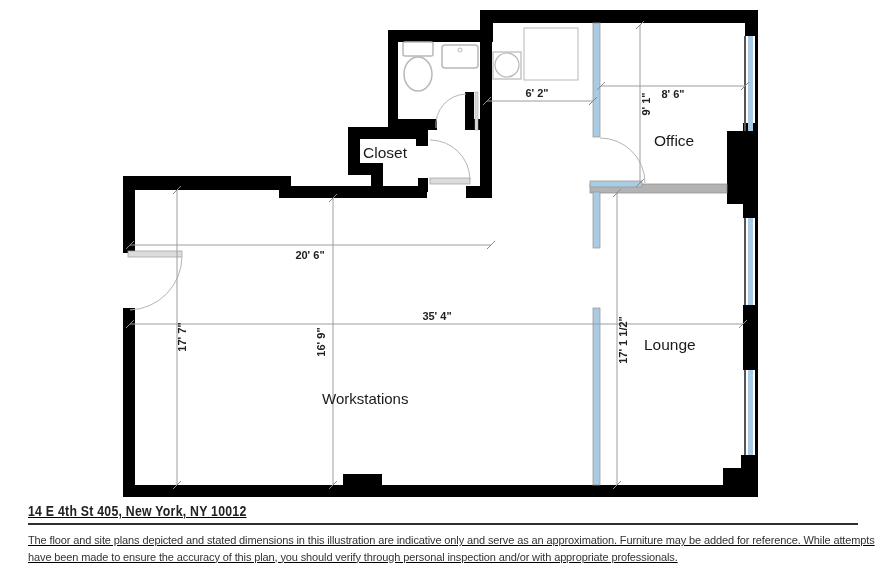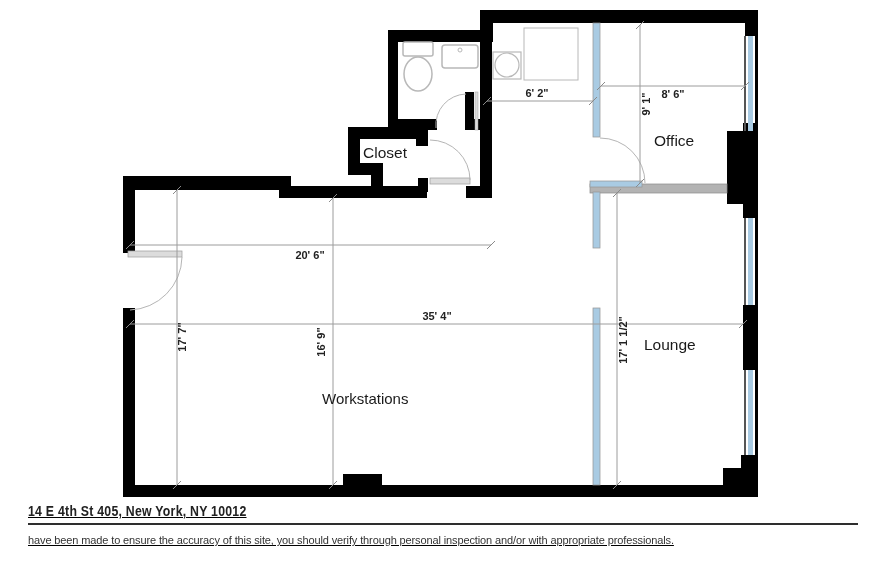--- a/index.html
+++ b/index.html
@@ -148,15 +148,16 @@
     <text class="room" x="654" y="146" style="font-size:15.5px">Office</text>
     <text class="room" x="644" y="350" style="font-size:15.5px">Lounge</text>
     <text class="room" x="322" y="404" style="font-size:15px">Workstations</text>
   </g>
 </svg>
 
 <div class="footer">
   <div class="address">14 E 4th St 405, New York, NY 10012</div>
   <div class="rule"></div>
   <div class="disclaimer">
-    <div>have been made to ensure the accuracy of this site, you should verify through personal inspection and/or with appropriate professionals.</div>
+    <div>The floor and site plans depicted and stated dimensions in this illustration are indicative only and serve as an approximation. Furniture may be added for reference. While attempts</div>
+    <div>have been made to ensure the accuracy of this plan, you should verify through personal inspection and/or with appropriate professionals.</div>
   </div>
 </div>
 
 </body></html>

